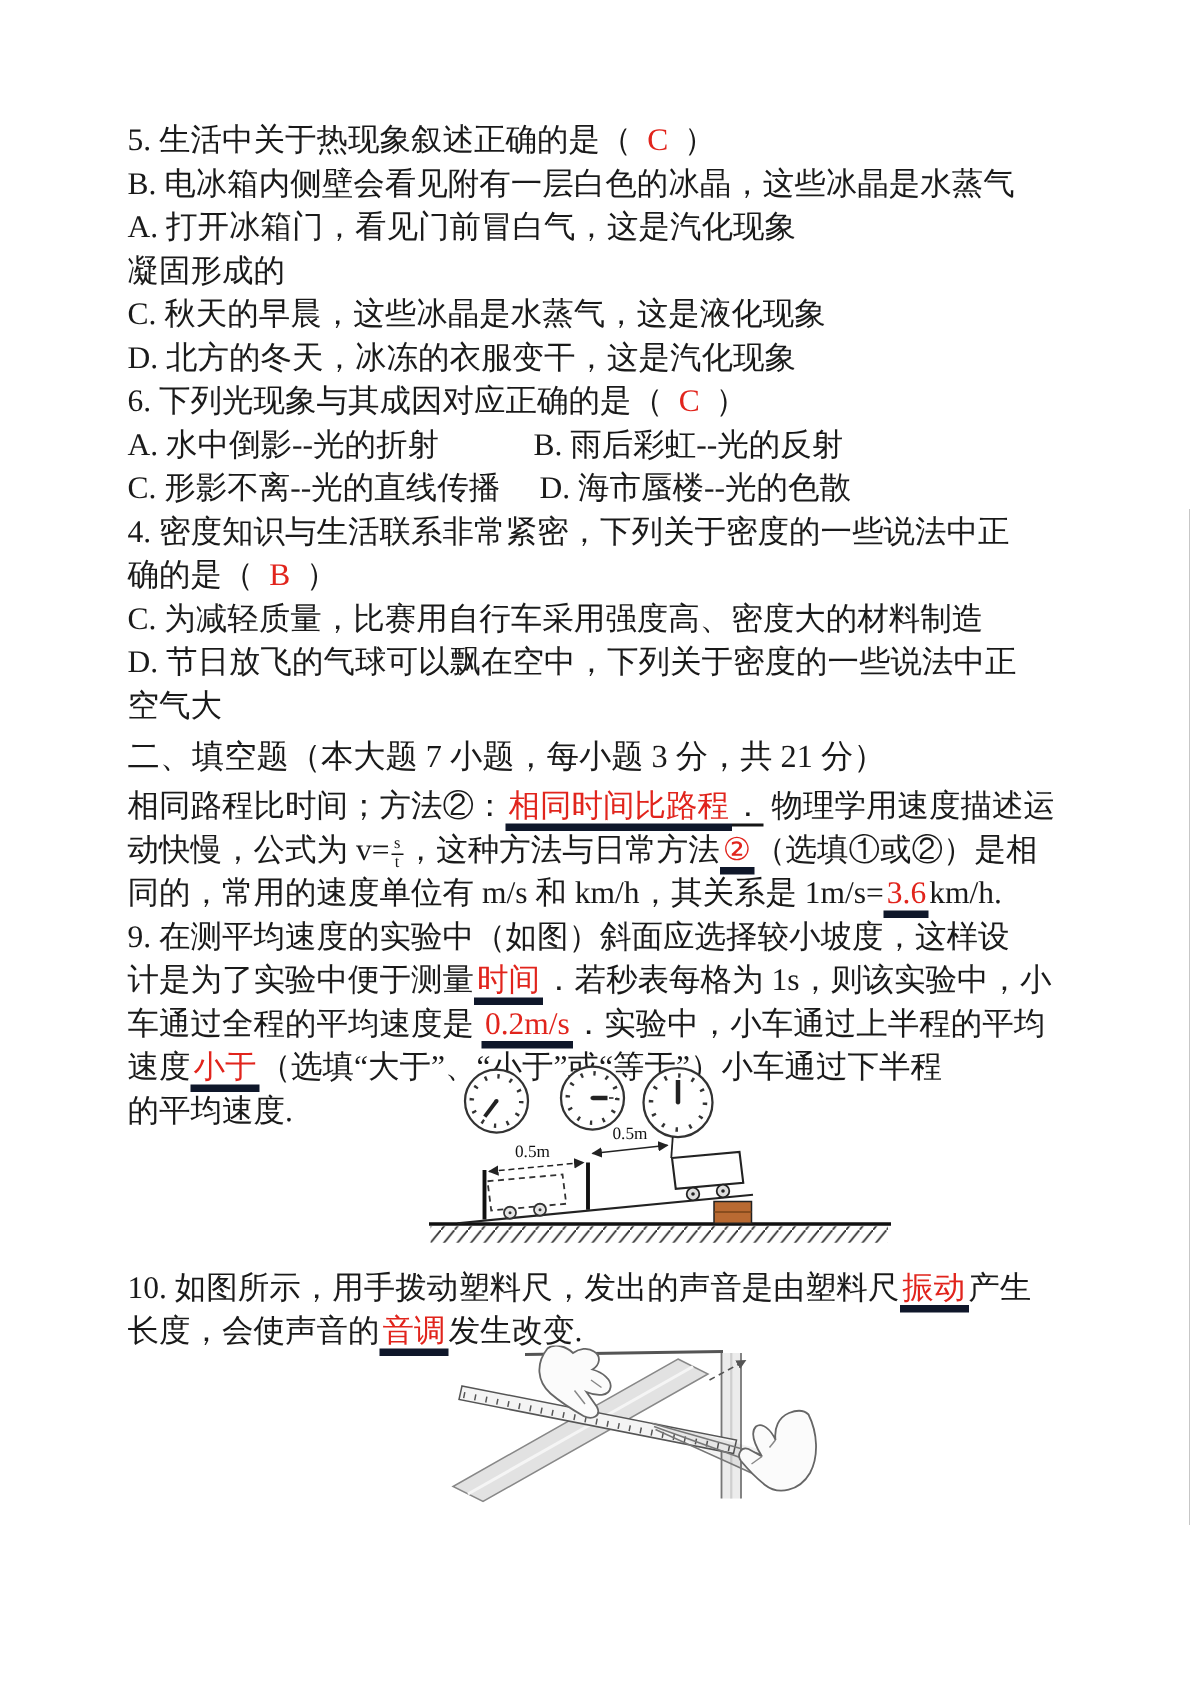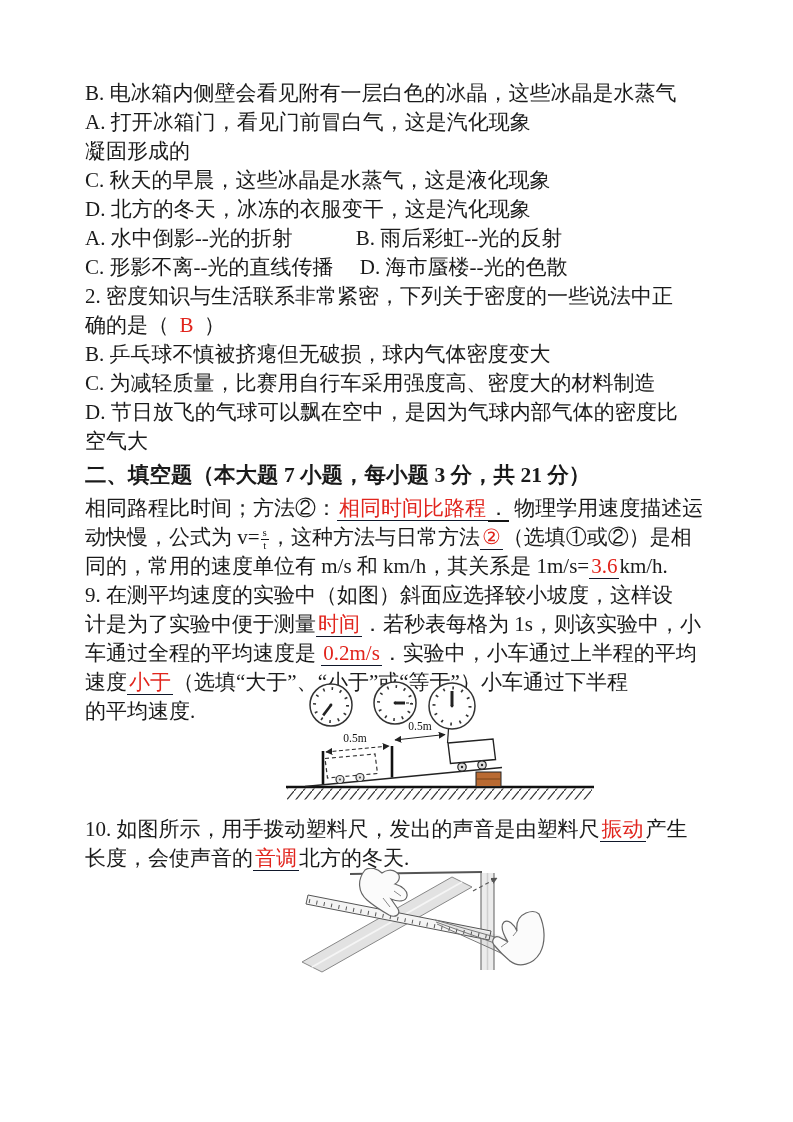--- a/index.html
+++ b/index.html
@@ -6,55 +6,56 @@
   html,body{margin:0;padding:0;background:#9b9b9b;}
   .page{
     width:793px;height:1122px;background:#ffffff;margin:0 auto;
     overflow:hidden;position:relative;
     font-family:"Liberation Serif","DejaVu Serif",serif;
     color:var(--ink,#1a1a1a);
   }
   .content{padding:79px 78px 0 85px;}
   .tline{height:29px;line-height:29px;font-size:21px;white-space:pre;}
   .sec .tline{height:38px;line-height:38px;}
-  .s-bold{font-weight:bold;font-size:21.5px;}
+  .s-bold{font-weight:normal;font-size:21.5px;}
   .s-red{color:var(--red,#e1241c);}
-  .s-red-ul{color:var(--red,#e1241c);border-bottom:1px solid #0f172a;padding:0 2px 0 2px;}
+  .s-red-ul{color:var(--red,#e1241c);border-bottom:5px solid #0f172a;padding:0 2px 0 2px;}
   .s-ul{border-bottom:2px solid #151515;}
   .frac{display:inline-block;text-align:center;vertical-align:-5px;font-size:11px;line-height:1.05;margin:0 1px;}
   .frac .fnum{display:block;border-bottom:1px solid #111;padding:0 2px;}
   .frac .fden{display:block;}
   .figure{position:relative;}
   .fig1{margin:-45px 0 14px 200px;width:312px;height:120px;}
   .fig2{margin:-5px 0 0 210px;width:252px;height:106px;}
   svg text{font-family:"Liberation Serif","DejaVu Serif",serif;}
 </style>
 </head>
 <body>
 
 <div class="page">
   <div class="content">
 
     <div class="qblock">
+        <div class="tline"><span>5. 生活中关于热现象叙述正确的是（  </span><span class="s-red">C</span><span>  ）</span></div>
         <div class="tline"><span>B. 电冰箱内侧壁会看见附有一层白色的冰晶，这些冰晶是水蒸气</span></div>
         <div class="tline"><span>A. 打开冰箱门，看见门前冒白气，这是汽化现象</span></div>
         <div class="tline"><span>凝固形成的</span></div>
         <div class="tline"><span>C. 秋天的早晨，这些冰晶是水蒸气，这是液化现象</span></div>
         <div class="tline"><span>D. 北方的冬天，冰冻的衣服变干，这是汽化现象</span></div>
       </div>
     <div class="qblock">
+        <div class="tline"><span>6. 下列光现象与其成因对应正确的是（  </span><span class="s-red">C</span><span>  ）</span></div>
         <div class="tline"><span>A. 水中倒影--光的折射　　　B. 雨后彩虹--光的反射</span></div>
         <div class="tline"><span>C. 形影不离--光的直线传播　 D. 海市蜃楼--光的色散</span></div>
       </div>
     <div class="qblock">
-        <div class="tline"><span>2. 密度知识与生活联系非常紧密，下列关于密度的一些说法中正</span></div>
+        <div class="tline"><span>4. 密度知识与生活联系非常紧密，下列关于密度的一些说法中正</span></div>
         <div class="tline"><span>确的是（  </span><span class="s-red">B</span><span>  ）</span></div>
-        <div class="tline"><span>B. 乒乓球不慎被挤瘪但无破损，球内气体密度变大</span></div>
         <div class="tline"><span>C. 为减轻质量，比赛用自行车采用强度高、密度大的材料制造</span></div>
-        <div class="tline"><span>D. 节日放飞的气球可以飘在空中，是因为气球内部气体的密度比</span></div>
+        <div class="tline"><span>D. 节日放飞的气球可以飘在空中，下列关于密度的一些说法中正</span></div>
         <div class="tline"><span>空气大</span></div>
       </div>
     <div class="qblock sec">
         <div class="tline"><span class="s-bold">二、填空题（本大题 7 小题，每小题 3 分，共 21 分）</span></div>
       </div>
     <div class="qblock">
         <div class="tline"><span>相同路程比时间；方法②：</span><span class="s-red-ul">相同时间比路程</span><span class="s-ul">．</span><span> 物理学用速度描述运</span></div>
         <div class="tline"><span>动快慢，公式为 v=</span><span class="frac"><span class="fnum">s</span><span class="fden">t</span></span><span>，这种方法与日常方法</span><span class="s-red-ul">②</span><span>（选填①或②）是相</span></div>
         <div class="tline"><span>同的，常用的速度单位有 m/s 和 km/h，其关系是 1m/s=</span><span class="s-red-ul">3.6</span><span>km/h.</span></div>
       </div>
@@ -143,21 +144,21 @@
 
         <g>
           <line x1="110" y1="59" x2="160" y2="53.5" stroke="#222" stroke-width="1" marker-start="url(#arr)" marker-end="url(#arr)"></line>
           <text x="135" y="49" font-size="11.5" fill="#111" text-anchor="middle">0.5m</text>
         </g>
       </svg>
     </div>
 
     <div class="qblock">
         <div class="tline"><span>10. 如图所示，用手拨动塑料尺，发出的声音是由塑料尺</span><span class="s-red-ul">振动</span><span>产生</span></div>
-        <div class="tline"><span>长度，会使声音的</span><span class="s-red-ul">音调</span><span>北方的冬天.</span></div>
+        <div class="tline"><span>长度，会使声音的</span><span class="s-red-ul">音调</span><span>发生改变.</span></div>
       </div>
 
     <div class="figure fig2">
       <svg width="252" height="106" viewBox="0 0 252 106">
         <defs>
           <marker id="arr2" viewBox="0 0 10 10" refX="9" refY="5" markerWidth="6" markerHeight="6" orient="auto">
             <path d="M0,0 L10,5 L0,10 z" fill="#555"></path>
           </marker>
         </defs>
 

